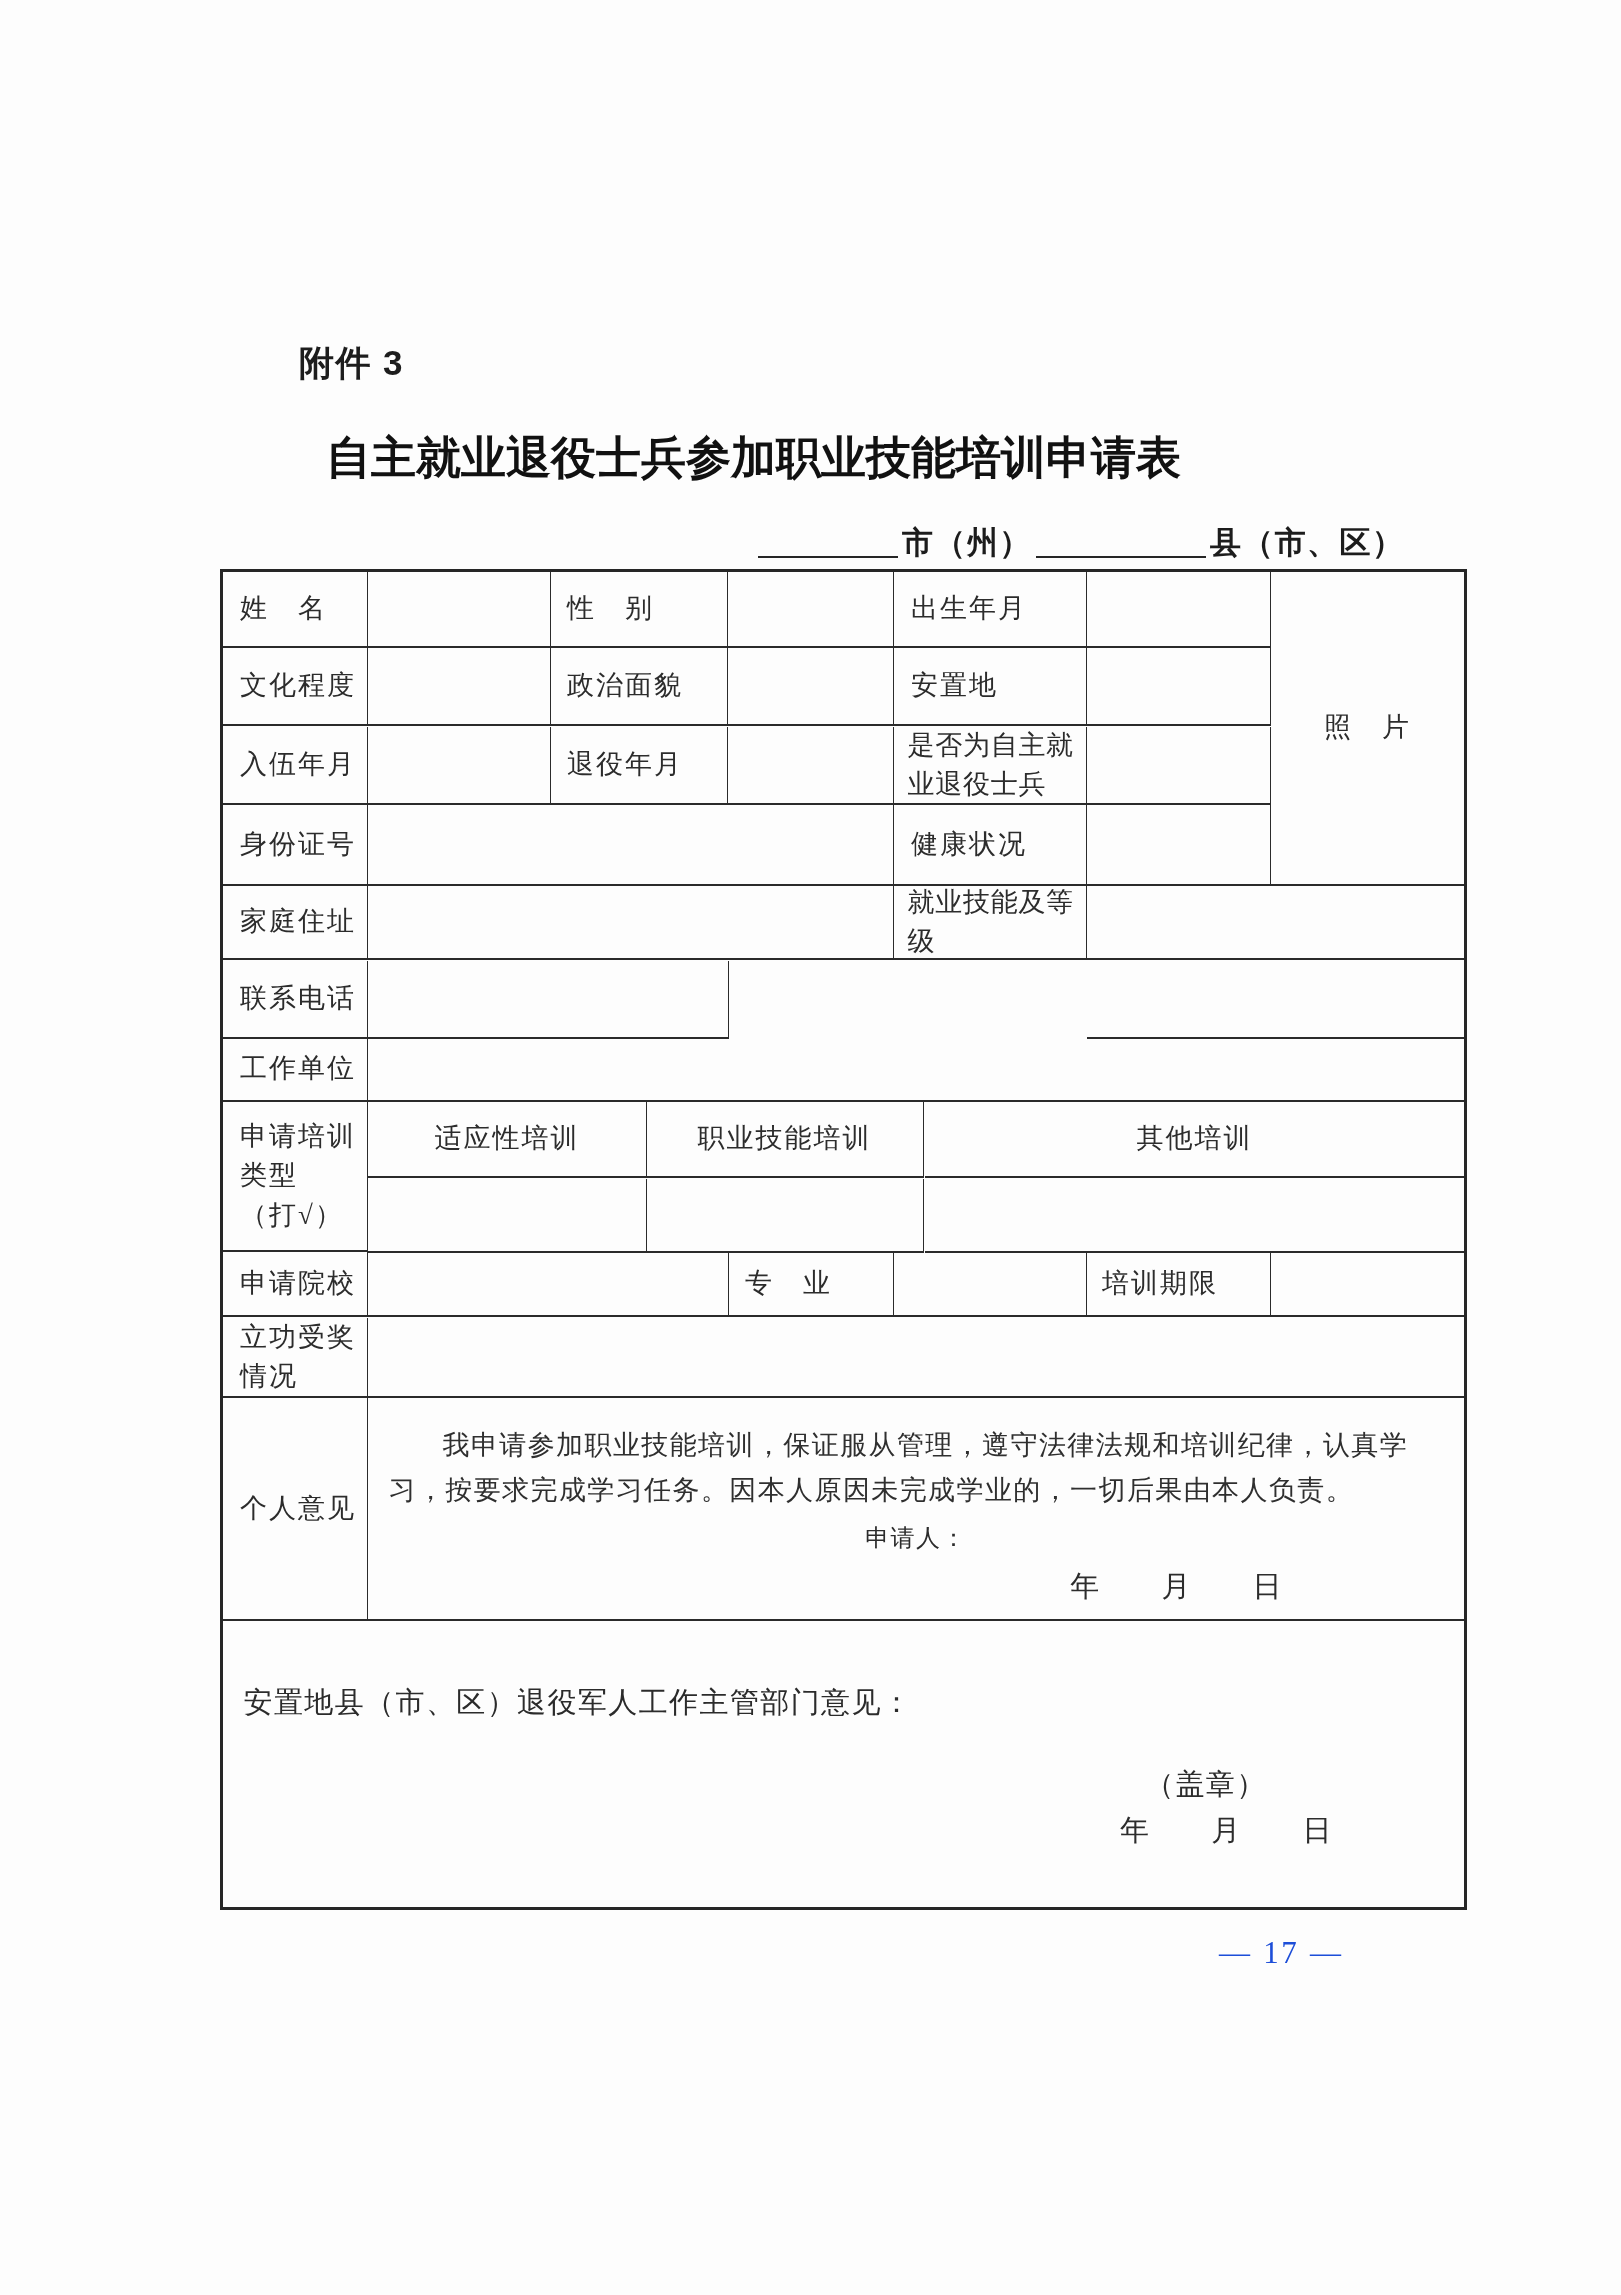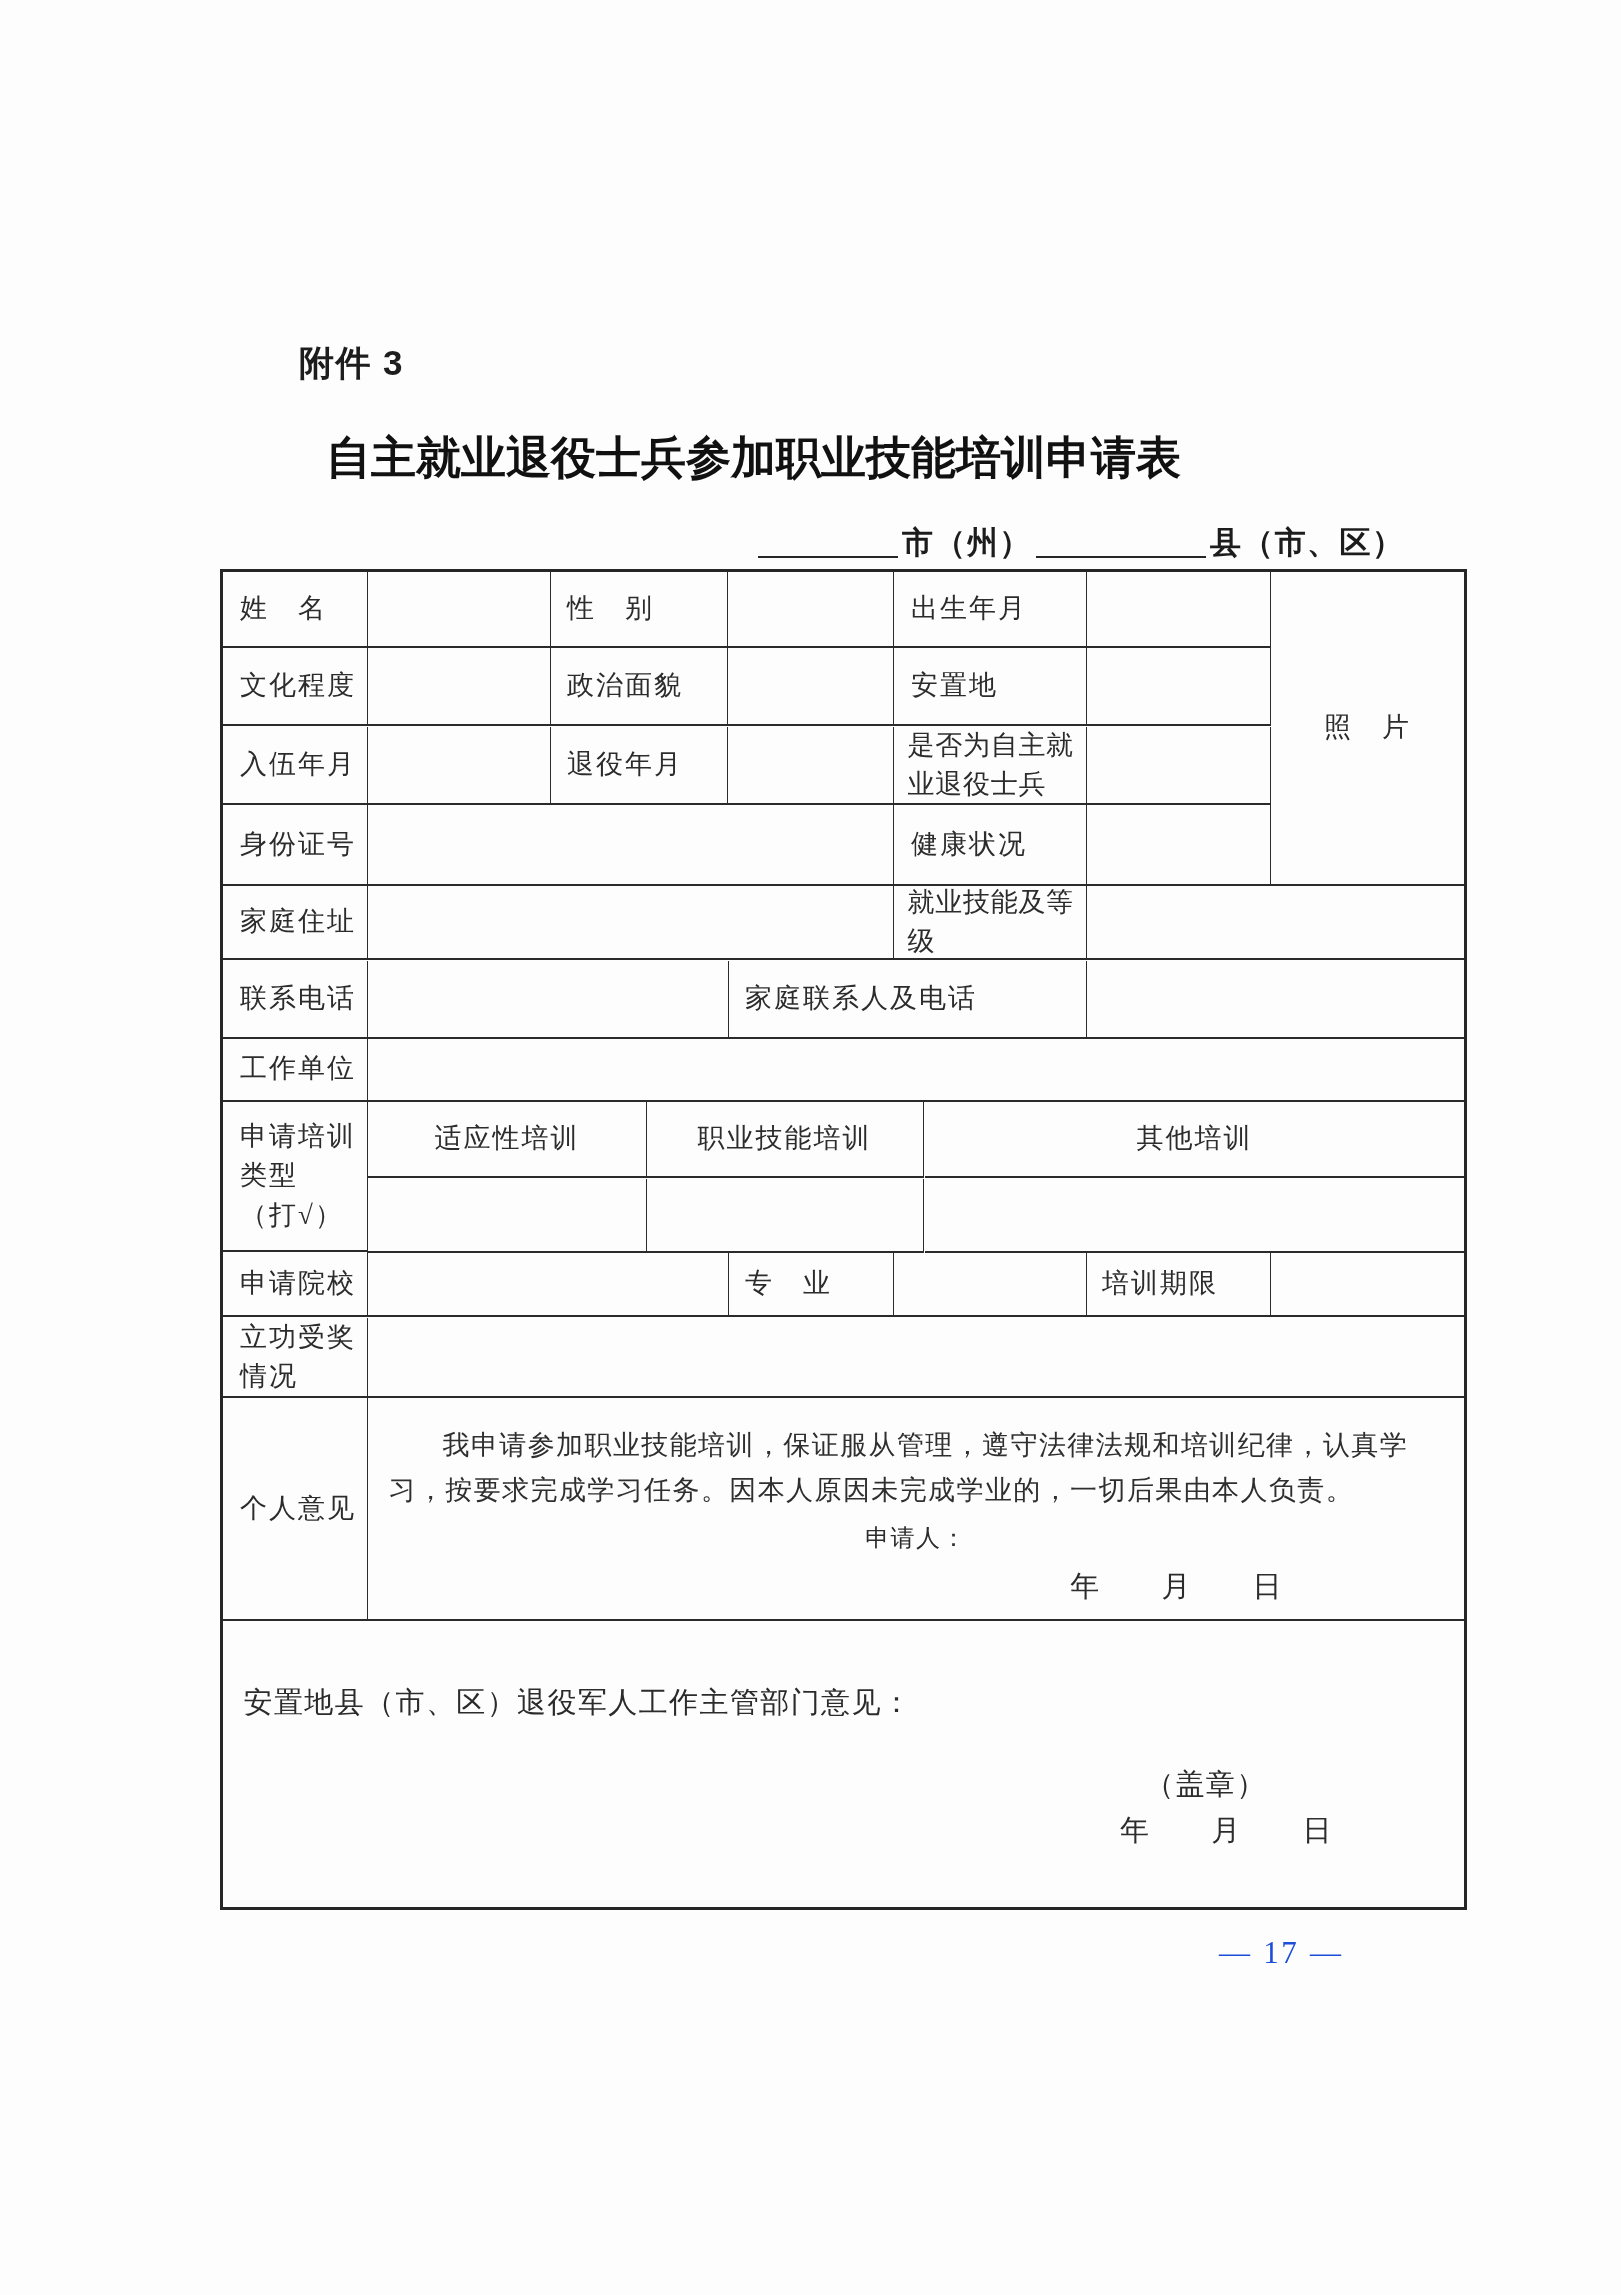--- a/index.html
+++ b/index.html
@@ -123,21 +123,20 @@
     <div class="cell" style="left:864px;top:233px;width:184px;height:81px"></div>
 
     <div class="cell lbl" style="left:0;top:314px;width:145px;height:74px">家庭住址</div>
     <div class="cell" style="left:145px;top:314px;width:526px;height:74px"></div>
     <div class="cell lbl" style="left:671px;top:314px;width:193px;height:74px;letter-spacing:0.7px;padding-left:13.6px">就业技能及等
 级</div>
     <div class="cell last-col" style="left:864px;top:314px;width:377px;height:74px"></div>
 
     <div class="cell lbl" style="left:0;top:389px;width:145px;height:78px">联系电话</div>
     <div class="cell" style="left:145px;top:389px;width:361px;height:78px"></div>
-    <div class="cell lbl" style="left:505px;top:389px;width:359px;height:78px">家庭联系人及电话</div>
     <div class="cell last-col" style="left:864px;top:389px;width:377px;height:78px"></div>
 
     <div class="cell lbl" style="left:0;top:466px;width:145px;height:64px">工作单位</div>
     <div class="cell last-col" style="left:145px;top:466px;width:1096px;height:64px"></div>
 
     <div class="cell lbl" style="left:0;top:530px;width:145px;height:150px">申请培训
 类型
 （打√）</div>
     <div class="cell hdr" style="left:145px;top:530px;width:279px;height:76px">适应性培训</div>
     <div class="cell hdr" style="left:423px;top:530px;width:278px;height:76px">职业技能培训</div>

